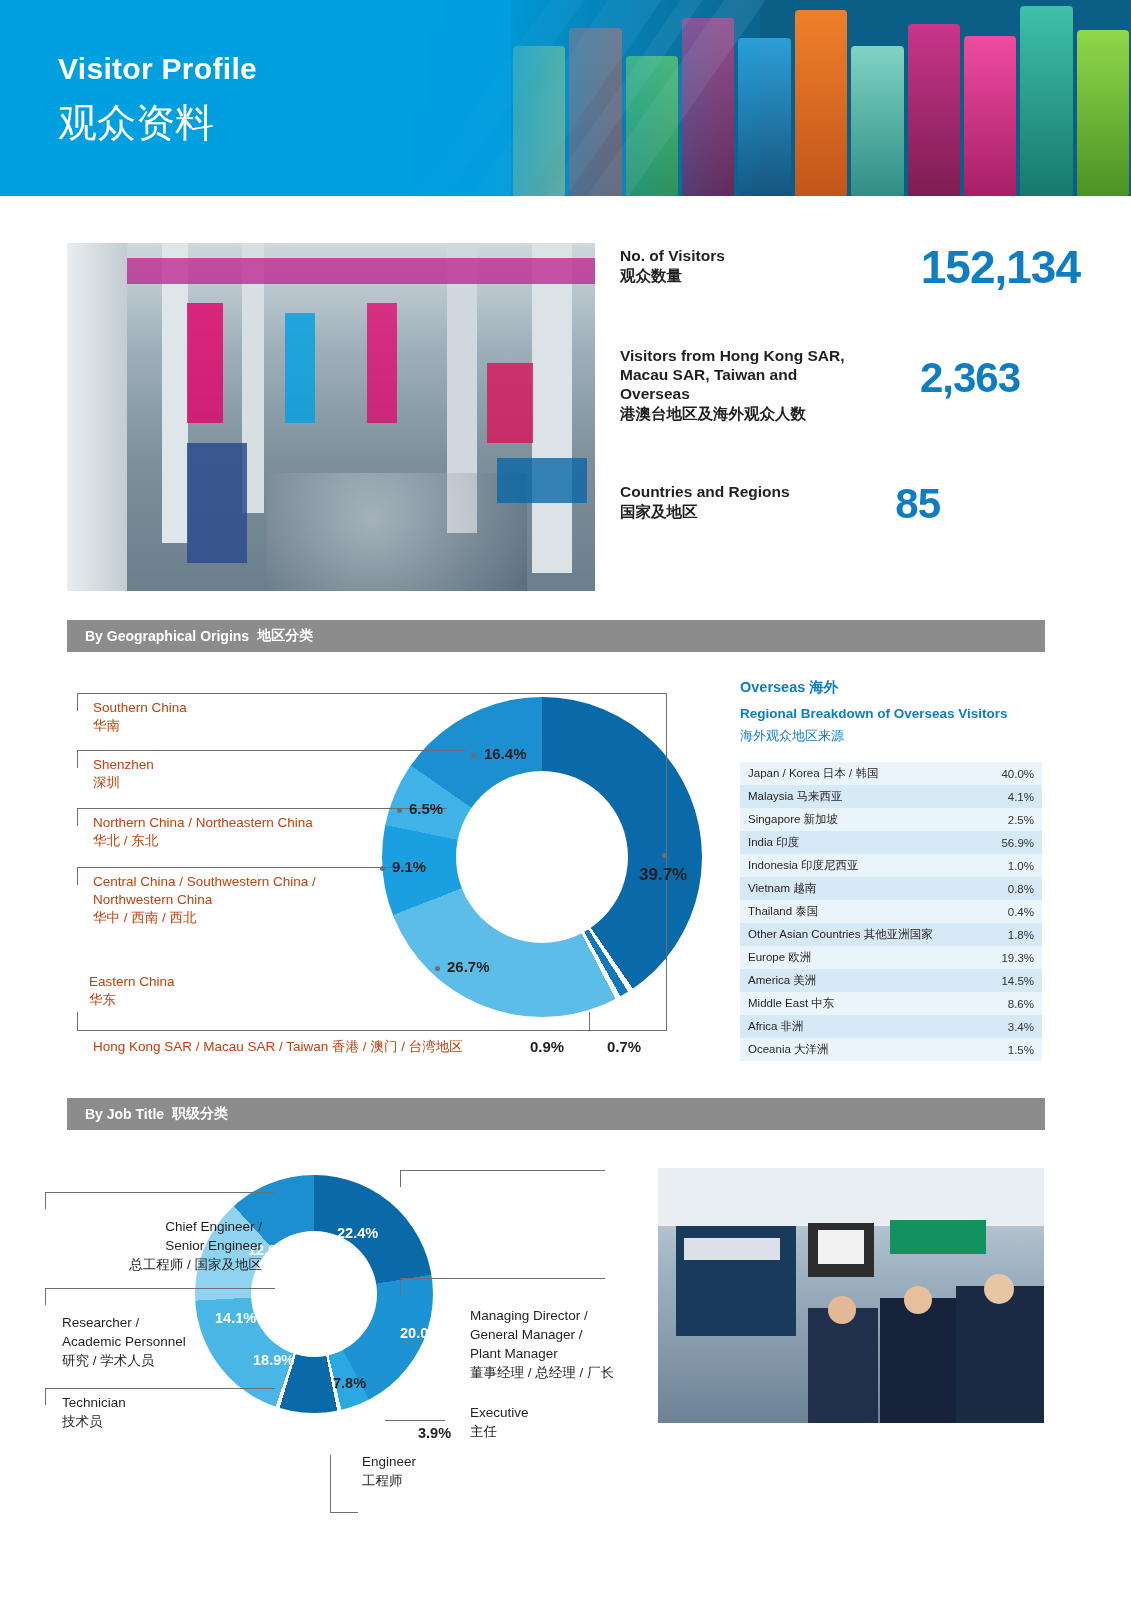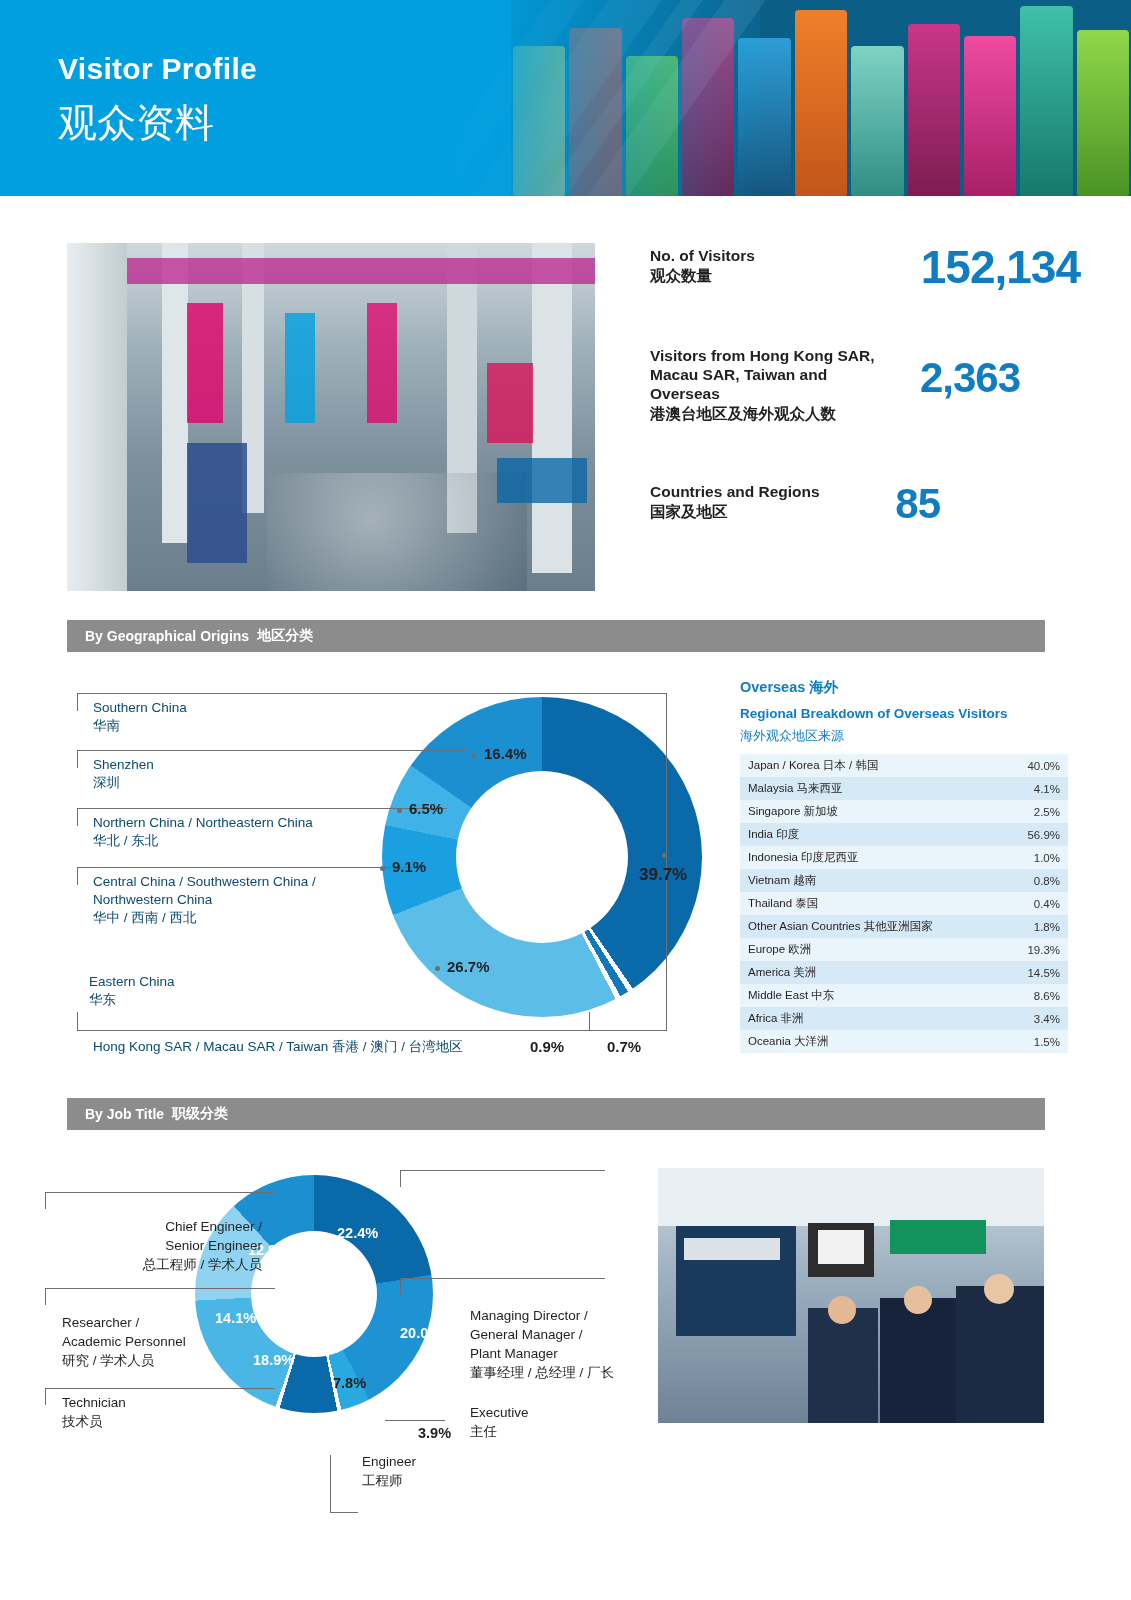--- a/index.html
+++ b/index.html
@@ -35,21 +35,21 @@
   .header-title .cn { font-size:39px; font-weight:normal; margin-top:10px; }
 
   
   .top-section { position:absolute; left:0; top:196px; width:1131px; height:410px; }
   .hall-photo {
     position:absolute; left:67px; top:47px; width:528px; height:348px;
     overflow:hidden; background:#8fa3ad;
   }
   .stats { position:absolute; left:620px; top:50px; width:460px; }
   .stat { position:relative; margin-bottom:26px; }
-  .stat .labels { display:inline-block; width:250px; vertical-align:top;margin-left:30px; }
+  .stat .labels { display:inline-block; width:250px; vertical-align:top; }
   .stat .label-en { font-size:15.5px; font-weight:bold; color:#231f20; line-height:19px; }
   .stat .label-cn { font-size:15.5px; font-weight:bold; color:#231f20; line-height:21px; }
   .stat .value {
     position:absolute; right:0; top:-6px; font-size:46px; font-weight:bold;
     color:#0f7dc2; letter-spacing:-1px;
   }
   .stat.s1 .value { font-size:46px; }
   .stat.s2 .value { font-size:42px; top:8px; right:60px;}
   .stat.s3 .value { font-size:42px; top:-2px; right:140px;}
 
@@ -80,28 +80,28 @@
     );
   }
   .donut-geo::after {
     content:""; position:absolute; left:50%; top:50%; width:172px; height:172px;
     margin:-86px 0 0 -86px; background:#fff; border-radius:50%;
   }
   .pct { position:absolute; font-size:15px; font-weight:bold; color:#231f20; }
   .leader { position:absolute; background:#6d6e71; }
   .dot { position:absolute; width:5px; height:5px; border-radius:50%; background:#6d6e71; }
 
-  .geo-label { position:absolute; font-size:13.5px; line-height:18px; color:#0c4a6e; }
+  .geo-label { position:absolute; font-size:13.5px; line-height:18px; color:#c2410c; }
   .geo-label .cn { display:block; }
 
   .geo-right { position:absolute; left:740px; top:18px; width:305px; }
   .geo-right .t1 { color:#0f7dc2; font-size:14.5px; font-weight:bold; }
   .geo-right .t2 { color:#0f7dc2; font-size:13.5px; font-weight:bold; margin-top:9px; }
   .geo-right .t3 { color:#0f7dc2; font-size:13px; margin-top:6px; }
-  .tbl { margin-top:9px; width:328px; border-collapse:collapse; font-size:11.5px; }
+  .tbl { margin-top:17px; width:302px; border-collapse:collapse; font-size:11.5px; }
   .tbl td { padding:4px 8px; }
   .tbl tr:nth-child(odd) { background:#eaf4fb; }
   .tbl tr:nth-child(even) { background:#d6e9f6; }
   .tbl td.v { text-align:right; color:#333; }
 
   
   .job-wrap { position:absolute; left:0; top:1130px; width:1131px; height:420px; }
   .donut-job {
     position:absolute; left:195px; top:45px; width:238px; height:238px; border-radius:50%;
     background:conic-gradient(
@@ -371,21 +371,21 @@
     <span class="cn" style="display:block">主任</span>
   </div>
   <div class="job-label" style="left:362px; top:322px; width:180px;">
     <span>Engineer</span>
     <span class="cn" style="display:block">工程师</span>
   </div>
 
   <div class="job-label" style="left:62px; top:68px; width:200px; white-space:pre-line;text-align:right;">
     <span>Chief Engineer /
 Senior Engineer</span>
-    <span class="cn" style="display:block">总工程师 / 学术人员</span>
+    <span class="cn" style="display:block">总工程师 / 国家及地区</span>
   </div>
   <div class="job-label" style="left:62px; top:164px; width:200px; white-space:pre-line;">
     <span>Researcher /
 Academic Personnel</span>
     <span class="cn" style="display:block">研究 / 学术人员</span>
   </div>
   <div class="job-label" style="left:62px; top:263px; width:200px;">
     <span>Technician</span>
     <span class="cn" style="display:block">技术员</span>
   </div>

